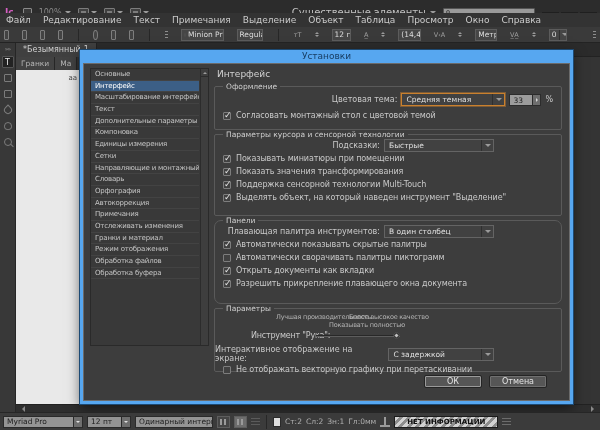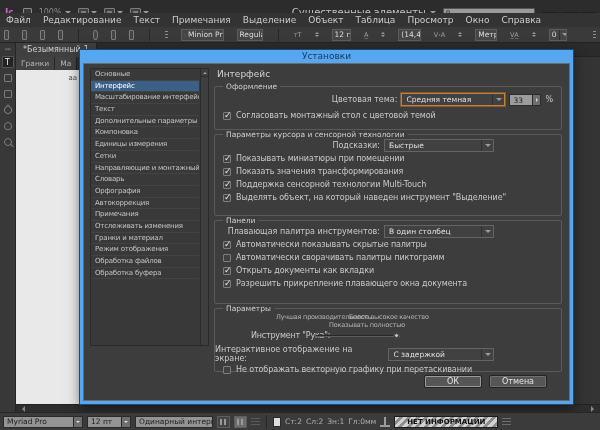--- a/index.html
+++ b/index.html
@@ -375,21 +375,21 @@
         <div class="chk">
           <span class="cb on"></span>
           <span>Поддержка сенсорной технологии Multi-Touch</span>
         </div>
         <div class="chk">
           <span class="cb on"></span>
           <span>Выделять объект, на который наведен инструмент "Выделение"</span>
         </div>
       </div>
 
-      <div class="grp" style="top:156px;height:84px;">
+      <div class="grp" style="top:156px;height:84px;border-radius:7px;">
         <span class="legend">Панели</span>
         <div class="row rt2" style="margin-top:4px;">
           <span>Плавающая палитра инструментов:</span>
           <span class="dd" style="width:110px">
             <span>В один столбец</span>
             <span class="arr">
                 <i class="td"></i>
               </span>
           </span>
         </div>

